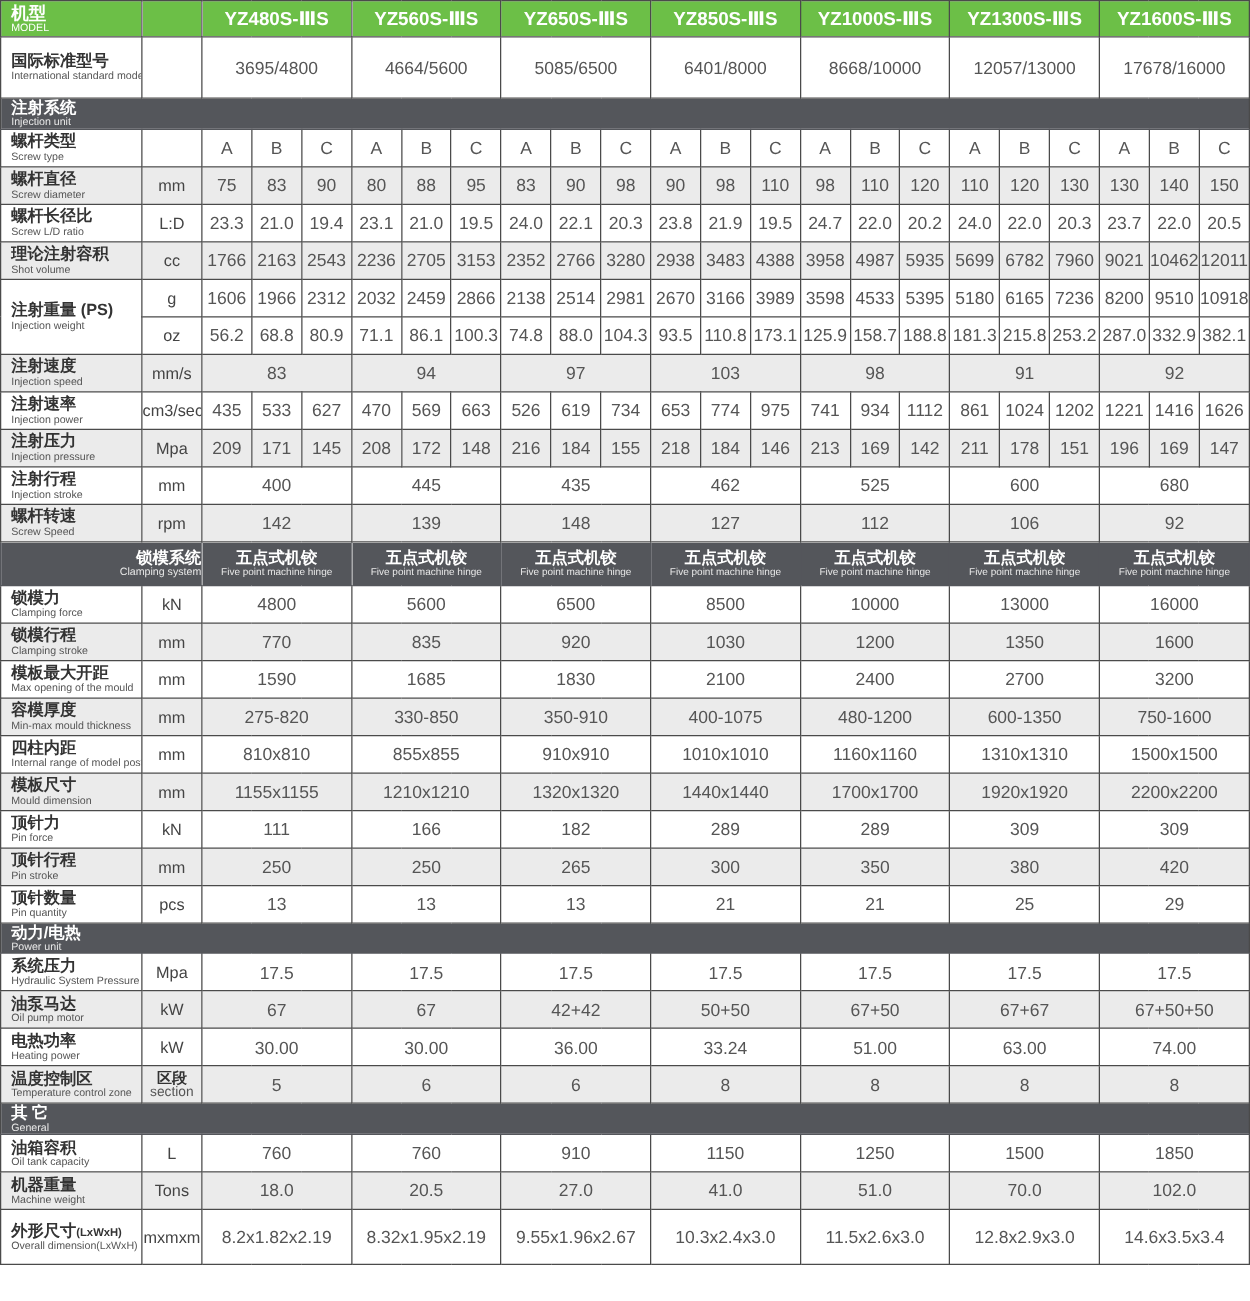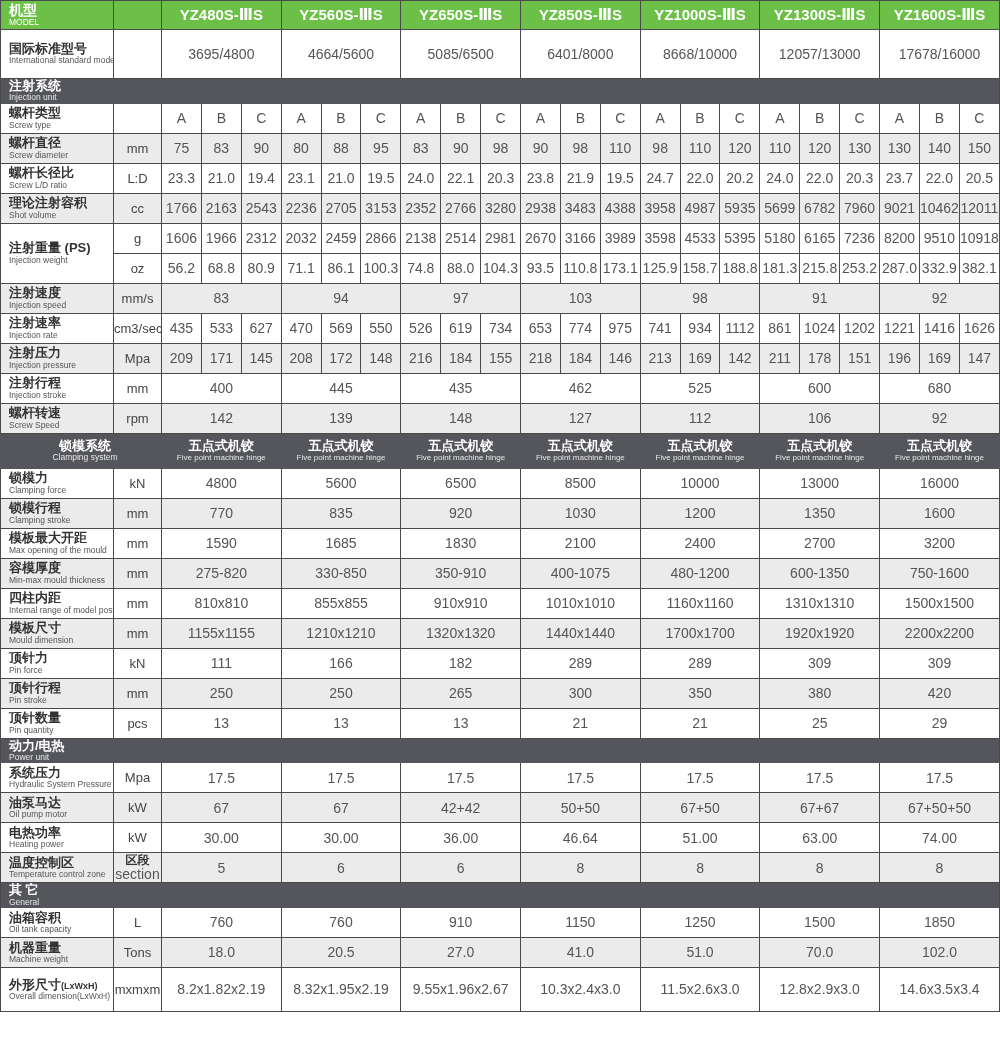--- a/index.html
+++ b/index.html
@@ -20,32 +20,32 @@
   .cn .suffix{font-size:9px;font-weight:bold;}
   .en{font-size:8.5px;color:#555;line-height:1.1;}
   
   tr.section{height:20px;padding-left:28px;}
   tr.section td{background:var(--dark);border-color:var(--dark);color:#fff;text-align:left;padding-left:8px;}
   tr.section td.outer{border-left-color:#4a4a4a;border-right-color:#4a4a4a;}
   tr.section .cn,tr.clamp .head .cn{color:#fff;}
   tr.section .en,tr.clamp .head .en{color:#e8e8e8;}
   tr.clamp{height:35px;}
   tr.clamp td{background:var(--dark);border-color:var(--dark);color:#fff;}
-  tr.clamp td.head{text-align:center;padding-left:8px;}
+  tr.clamp td.head{text-align:right;padding-left:8px;}
   .hinge-cn{font-size:13px;font-weight:bold;line-height:1.15;color:#fff;}
   .hinge-en{font-size:8px;line-height:1;color:#e8e8e8;}
   
   tbody tr.data{height:30px;}
   tbody tr.tall{height:49px;}
   tbody tr:last-child{height:44px;}
   tr.shade td{background:var(--stripe);}
   td.val{font-size:14px;color:#555;}
   td.unit{font-size:13px;color:#444;}
   .unit-cn{font-size:12px;font-weight:bold;color:#333;line-height:1.05;}
-  .unit-en{font-size:14px;color:#555;line-height:1;}
+  .unit-en{font-size:11px;color:#555;line-height:1;}
 </style>
 </head>
 <body style="--green: #6cbf47; --dark: #54565b; --stripe: #ebebeb;">
 
 <div class="sheet">
   <table>
     <colgroup>
       <col style="width:113px">
         <col style="width:48px">
     <col>
@@ -281,29 +281,29 @@
           <td class="val" colspan="3">94</td>
           <td class="val" colspan="3">97</td>
           <td class="val" colspan="3">103</td>
           <td class="val" colspan="3">98</td>
           <td class="val" colspan="3">91</td>
           <td class="val" colspan="3">92</td>
         </tr>
         <tr class="data">
           <td class="label">
             <div class="cn">注射速率</div>
-            <div class="en">Injection rate</div>
+            <div class="en">Injection power</div>
           </td>
           <td class="unit">cm3/sec</td>
           <td class="val">435</td>
           <td class="val">533</td>
           <td class="val">627</td>
           <td class="val">470</td>
           <td class="val">569</td>
-          <td class="val">550</td>
+          <td class="val">663</td>
           <td class="val">526</td>
           <td class="val">619</td>
           <td class="val">734</td>
           <td class="val">653</td>
           <td class="val">774</td>
           <td class="val">975</td>
           <td class="val">741</td>
           <td class="val">934</td>
           <td class="val">1112</td>
           <td class="val">861</td>
@@ -565,21 +565,21 @@
         </tr>
         <tr class="data">
           <td class="label">
             <div class="cn">电热功率</div>
             <div class="en">Heating power</div>
           </td>
           <td class="unit">kW</td>
           <td class="val" colspan="3">30.00</td>
           <td class="val" colspan="3">30.00</td>
           <td class="val" colspan="3">36.00</td>
-          <td class="val" colspan="3">46.64</td>
+          <td class="val" colspan="3">33.24</td>
           <td class="val" colspan="3">51.00</td>
           <td class="val" colspan="3">63.00</td>
           <td class="val" colspan="3">74.00</td>
         </tr>
         <tr class="data shade">
           <td class="label">
             <div class="cn">温度控制区</div>
             <div class="en">Temperature control zone</div>
           </td>
           <td class="unit">

